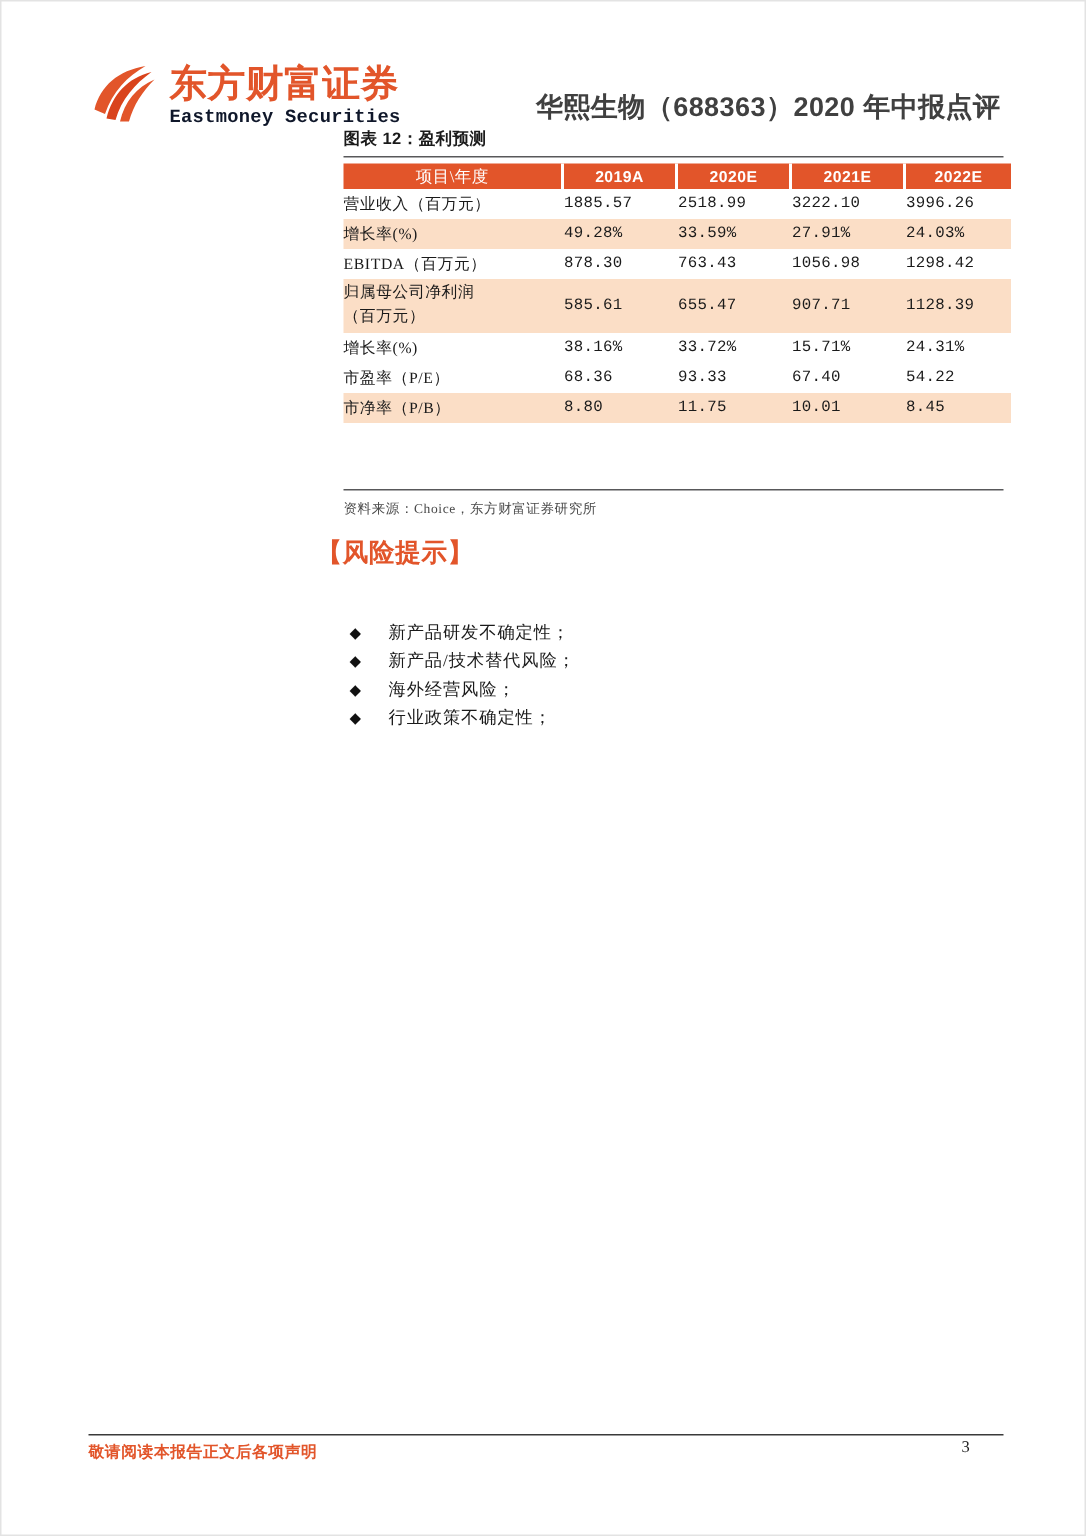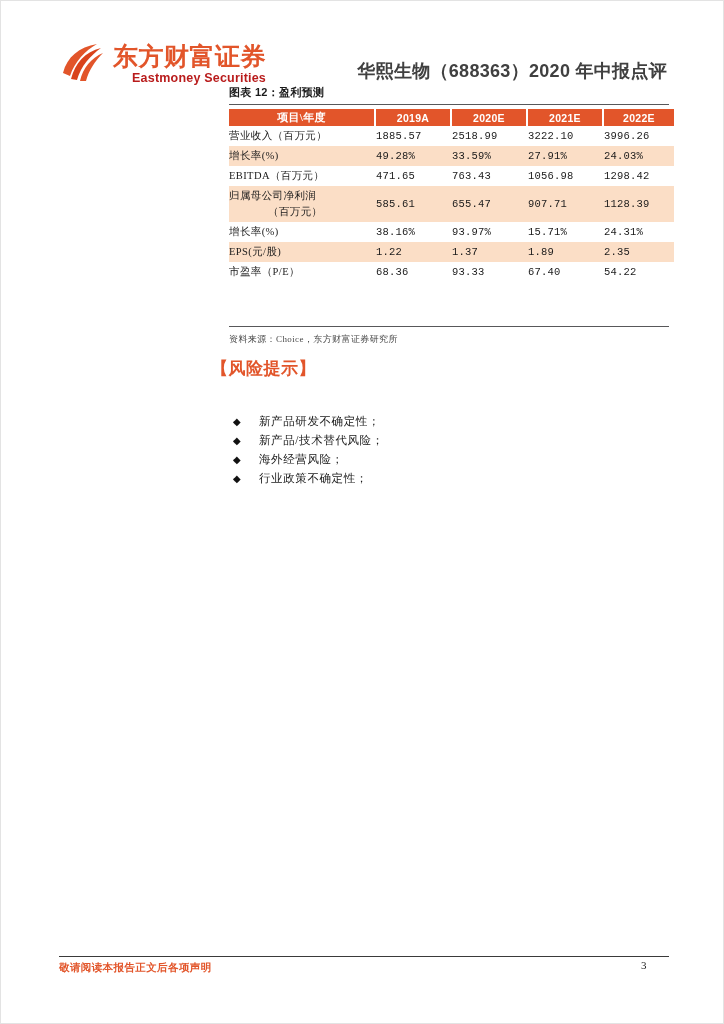--- a/index.html
+++ b/index.html
@@ -38,36 +38,35 @@
   .logo-mark {
     width: 44px;
     height: 40px;
     margin-right: 8px;
     flex: 0 0 auto;
   }
   .logo-text {
     display: flex;
     flex-direction: column;
     justify-content: flex-start;
-    align-items: flex-end;
   }
   .logo-cn {
     font-family: "Liberation Sans", sans-serif;
     font-weight: bold;
     font-size: 25px;
     line-height: 26px;
     color: #E2552A;
     letter-spacing: 0.5px;
   }
   .logo-en {
-    font-family: Liberation Sans, sans-serif;
+    font-family: Liberation Mono, monospace;
     font-weight: bold;
     font-size: 12.5px;
     line-height: 15px;
-    color: #b91c1c;
+    color: #0f172a;
     letter-spacing: 0.2px;
     margin-top: 2px;
   }
   .header-title {
     position: absolute;
     right: 58px;
     top: 58px;
     font-family: "Liberation Sans", sans-serif;
     font-weight: bold;
     font-size: 18px;
@@ -114,21 +113,21 @@
     font-size: 10.5px;
     height: 17px;
     text-align: center;
     border-right: 2px solid #ffffff;
     letter-spacing: 0.3px;
     padding: 0;
   }
   .fin-table th.first {
     font-family: "Liberation Serif", serif;
     font-size: 11px;
-    font-weight: bold;
+    font-weight: normal;
   }
   .fin-table th:last-child { border-right: none; }
   .fin-table td {
     height: 20px;
     text-align: left;
     font-family: "Liberation Mono", "DejaVu Sans Mono", monospace;
     font-size: 10.5px;
     color: #1a1a1a;
     padding: 0;
     letter-spacing: 0.2px;
@@ -139,21 +138,21 @@
     letter-spacing: 0.4px;
   }
   .fin-table tr.shaded td {
     background: #FBDEC6;
   }
   .fin-table td.tall {
     height: 36px;
     line-height: 16px;
   }
   .label-l1 { display: block; }
-  .label-l2 { display: block; margin-left: 39px; }
+  .label-l2 { display: block; }
   .rule-bottom {
     position: absolute;
     left: 228px;
     top: 325px;
     width: 440px;
     height: 1px;
     background: #58585a;
   }
   .source-note {
     position: absolute;
@@ -280,61 +279,61 @@
           </td>
           <td>49.28%</td>
           <td>33.59%</td>
           <td>27.91%</td>
           <td>24.03%</td>
         </tr>
         <tr>
           <td class="label">
             <span class="label-l1">EBITDA（百万元）</span>
           </td>
-          <td>471.65</td>
+          <td>878.30</td>
           <td>763.43</td>
           <td>1056.98</td>
           <td>1298.42</td>
         </tr>
         <tr class="shaded">
           <td class="label tall">
             <span class="label-l1">归属母公司净利润</span>
             <span class="label-l2">（百万元）</span>
           </td>
           <td class="tall">585.61</td>
           <td class="tall">655.47</td>
           <td class="tall">907.71</td>
           <td class="tall">1128.39</td>
         </tr>
         <tr>
           <td class="label">
             <span class="label-l1">增长率(%)</span>
           </td>
           <td>38.16%</td>
-          <td>93.97%</td>
+          <td>33.72%</td>
           <td>15.71%</td>
           <td>24.31%</td>
-        </tr>
-        <tr class="shaded">
-          <td class="label">
-            <span class="label-l1">EPS(元/股)</span>
-          </td>
-          <td>1.22</td>
-          <td>1.37</td>
-          <td>1.89</td>
-          <td>2.35</td>
         </tr>
         <tr>
           <td class="label">
             <span class="label-l1">市盈率（P/E）</span>
           </td>
           <td>68.36</td>
           <td>93.33</td>
           <td>67.40</td>
           <td>54.22</td>
+        </tr>
+        <tr class="shaded">
+          <td class="label">
+            <span class="label-l1">市净率（P/B）</span>
+          </td>
+          <td>8.80</td>
+          <td>11.75</td>
+          <td>10.01</td>
+          <td>8.45</td>
         </tr>
       </tbody>
   </table>
 
   <div class="rule-bottom"></div>
   <div class="source-note">资料来源：Choice，东方财富证券研究所</div>
 
   <div class="risk-heading">【风险提示】</div>
   <ul class="risk-list" id="risk-list">
       <li class="risk-item">

